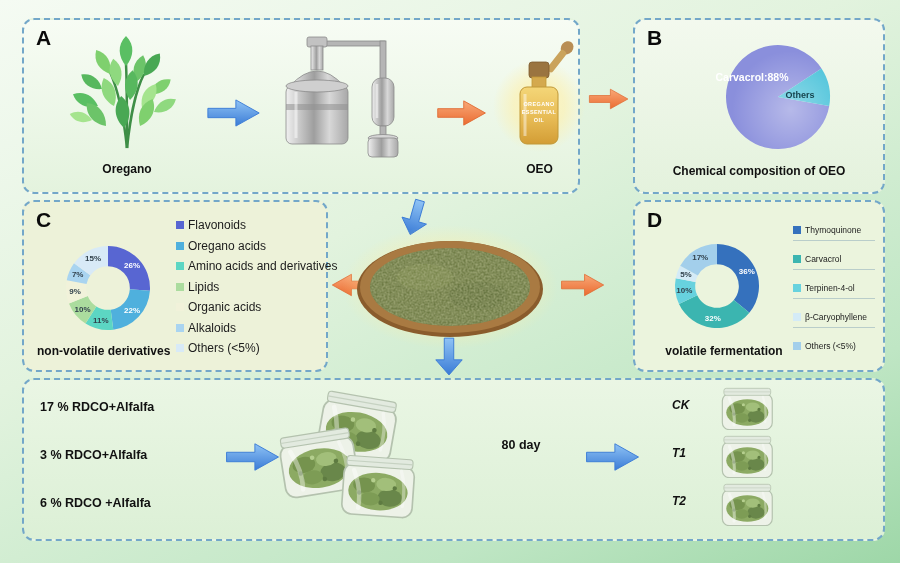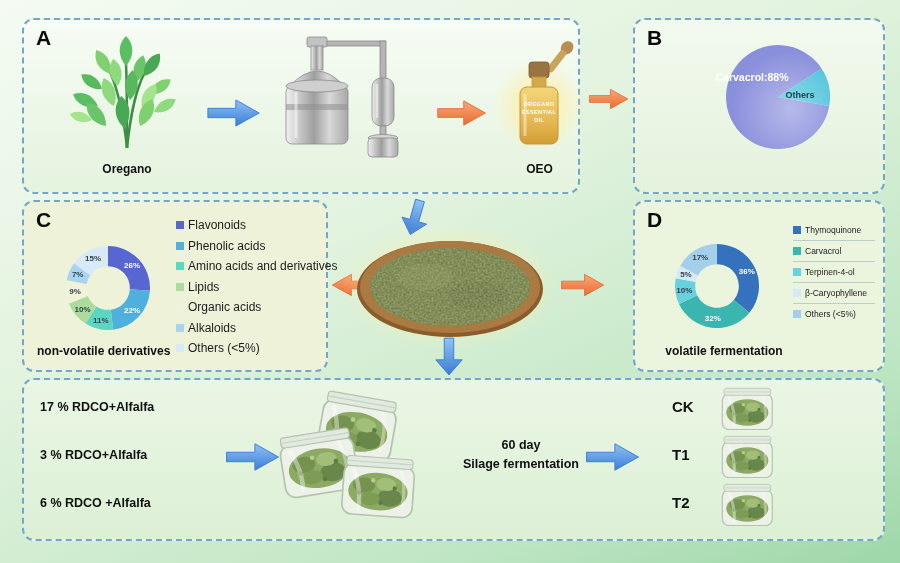--- a/index.html
+++ b/index.html
@@ -14,27 +14,27 @@
   .panel{position:absolute;border:2px dashed #73a7c9;border-radius:12px;}
   .panel-a{left:22px;top:18px;width:558px;height:176px;background:linear-gradient(180deg,#f7fcf4,#e4f3de);}
   .panel-b{left:633px;top:18px;width:252px;height:176px;background:linear-gradient(180deg,#f3f9ee,#e4f2dd);}
   .panel-c{left:22px;top:200px;width:306px;height:172px;background:#edf2d9;}
   .panel-d{left:633px;top:200px;width:252px;height:172px;background:#ebf4dd;}
   .panel-bottom{left:22px;top:378px;width:863px;height:163px;background:linear-gradient(180deg,#eaf6e4,#dcf0d6);}
   .panel-letter{position:absolute;left:12px;top:6px;font-size:21px;font-weight:bold;color:#0a0a0a;}
   .item-label{position:absolute;font-size:12px;font-weight:bold;text-align:center;white-space:nowrap;}
   .chart-title{position:absolute;font-size:12px;font-weight:bold;white-space:nowrap;}
   .treatment{position:absolute;left:16px;font-size:12.5px;font-weight:bold;white-space:nowrap;}
-  .group-label{position:absolute;font-size:15px;font-weight:bold;}
+  .group-label{position:absolute;font-size:12px;font-weight:bold;font-style:italic;}
   .ferment-text{position:absolute;font-size:12.5px;font-weight:bold;text-align:center;line-height:1.55;}
   .legend{position:absolute;}
   .legend-item{display:flex;align-items:center;gap:4px;margin-bottom:6.5px;}
   .legend-item .swatch{width:8px;height:8px;flex:0 0 8px;display:inline-block;}
   .legend-item .ltext{font-size:12px;color:#1c1c1c;white-space:nowrap;}
-  #legend-d .legend-item{margin-bottom:0;padding:5px 0 5px;border-bottom:1px solid rgba(125,158,180,.45);}
+  #legend-d .legend-item{margin-bottom:8px;padding:5px 0 5px;border-bottom:1px solid rgba(125,158,180,.45);}
   #legend-d .legend-item:last-child{border-bottom:none;}
   #legend-d .legend-item .ltext{font-size:8.5px;}
   svg{display:block;}
 </style>
 </head>
 <body>
 
 <svg width="0" height="0" style="position:absolute" aria-hidden="true">
   <defs>
     <linearGradient id="agBlue" x1="0" y1="0" x2="0" y2="1">
@@ -167,20 +167,21 @@
 
   <div class="panel panel-b">
     <div class="panel-letter">B</div>
     <svg class="abs" style="left:8px;top:20px" width="236" height="120" viewBox="0 0 236 120">
         <path d="M135 57L186.21000315663483 66.02970523868038A52 52 0 1 1 178.51174429986602 28.526712378387398Z" fill="#8a8fdc"></path>
         <path d="M135 57L178.51174429986602 28.526712378387398A52 52 0 0 1 186.21000315663483 66.02970523868035Z" fill="#4cc3da"></path>
         <circle cx="135" cy="57" r="52" fill="url(#pieShine)"></circle>
         <text x="109" y="41" text-anchor="middle" font-size="10.5" font-weight="bold" fill="#ffffff">Carvacrol:88%</text>
         <text x="157" y="58" text-anchor="middle" font-size="9" font-weight="bold" fill="#17454f">Others</text>
       </svg>
+    <div class="chart-title" style="left:0;right:0;bottom:14px;text-align:center">Chemical composition of OEO</div>
   </div>
 
   <div class="panel panel-c">
     <div class="panel-letter">C</div>
     <svg class="abs" style="left:6px;top:14px" width="155" height="145" viewBox="0 0 155 145">
         <path d="M78 30A42 42 0 0 1 119.91712259398741 74.63720182023117L99.79690374887345 73.37134494652021A21.84 21.84 0 0 0 78 50.16Z" fill="#5866d2"></path>
         <text x="102.05596470490659" y="51.909945504353274" text-anchor="middle" font-size="8" font-weight="bold" fill="#ffffff">26%</text>
         <path d="M119.91712259398741 74.63720182023117A42 42 0 0 1 83.26399580970079 113.66881745520806L80.73727782104442 93.6677850767082A21.84 21.84 0 0 0 99.79690374887345 73.37134494652021Z" fill="#4fb0dd"></path>
         <text x="102.05596470490659" y="97.09005449564673" text-anchor="middle" font-size="8" font-weight="bold" fill="#ffffff">22%</text>
         <path d="M83.26399580970079 113.66881745520806A42 42 0 0 1 55.49527461088215 107.46177287108463L66.29754279765872 90.44012189296402A21.84 21.84 0 0 0 80.73727782104442 93.6677850767082Z" fill="#5cd6c3"></path>
@@ -194,21 +195,21 @@
         <path d="M44.0212862362522 47.31301940371614A42 42 0 0 1 77.99999999999999 30L78 50.16A21.84 21.84 0 0 0 60.331068842851145 59.162770089932394Z" fill="#d8eaf7"></path>
         <text x="63.01831350859495" y="45.09678470178386" text-anchor="middle" font-size="8" font-weight="bold" fill="#33434e">15%</text>
       </svg>
     <div id="legend-c" class="legend" style="left:152px;top:16px;right:4px">
         <div class="legend-item">
           <span class="swatch" style="background: rgb(88, 102, 210);"></span>
           <span class="ltext">Flavonoids</span>
         </div>
         <div class="legend-item">
           <span class="swatch" style="background: rgb(79, 176, 221);"></span>
-          <span class="ltext">Phenolic acids</span>
+          <span class="ltext">Oregano acids</span>
         </div>
         <div class="legend-item">
           <span class="swatch" style="background: rgb(92, 214, 195);"></span>
           <span class="ltext">Amino acids and derivatives</span>
         </div>
         <div class="legend-item">
           <span class="swatch" style="background: rgb(171, 220, 158);"></span>
           <span class="ltext">Lipids</span>
         </div>
         <div class="legend-item">
@@ -301,22 +302,21 @@
       <polygon points="2,13 32,13 32,4 57,18 32,32 32,23 2,23" fill="url(#agBlue)" stroke="#3b7cd6" stroke-width="1" stroke-linejoin="round"></polygon>
     </svg>
 
     <svg class="abs" style="left:252px;top:8px" width="170" height="150" viewBox="0 0 170 150">
       <use href="#bagSym" transform="translate(42,4) rotate(10 35 30) scale(1.15)"></use>
       <use href="#bagSym" transform="translate(2,42) rotate(-9 35 30) scale(1.15)"></use>
       <use href="#bagSym" transform="translate(64,66) rotate(4 35 30) scale(1.1)"></use>
     </svg>
 
     <div class="ferment-text" style="left:392px;top:56px;width:210px">
-      <div>60 day</div>
-      <div>Silage fermentation</div>
+      <div>80 day</div>
     </div>
 
     <svg class="abs" style="left:560px;top:60px" width="58" height="34" viewBox="0 0 60 36">
       <polygon points="2,13 32,13 32,4 57,18 32,32 32,23 2,23" fill="url(#agBlue)" stroke="#3b7cd6" stroke-width="1" stroke-linejoin="round"></polygon>
     </svg>
 
     <div class="group-label" style="left:648px;top:18px">CK</div>
     <svg class="abs" style="left:694px;top:4px" width="58" height="46" viewBox="0 0 58 46">
       <use href="#bagSym" transform="translate(2,2) scale(0.78)"></use>
     </svg>

